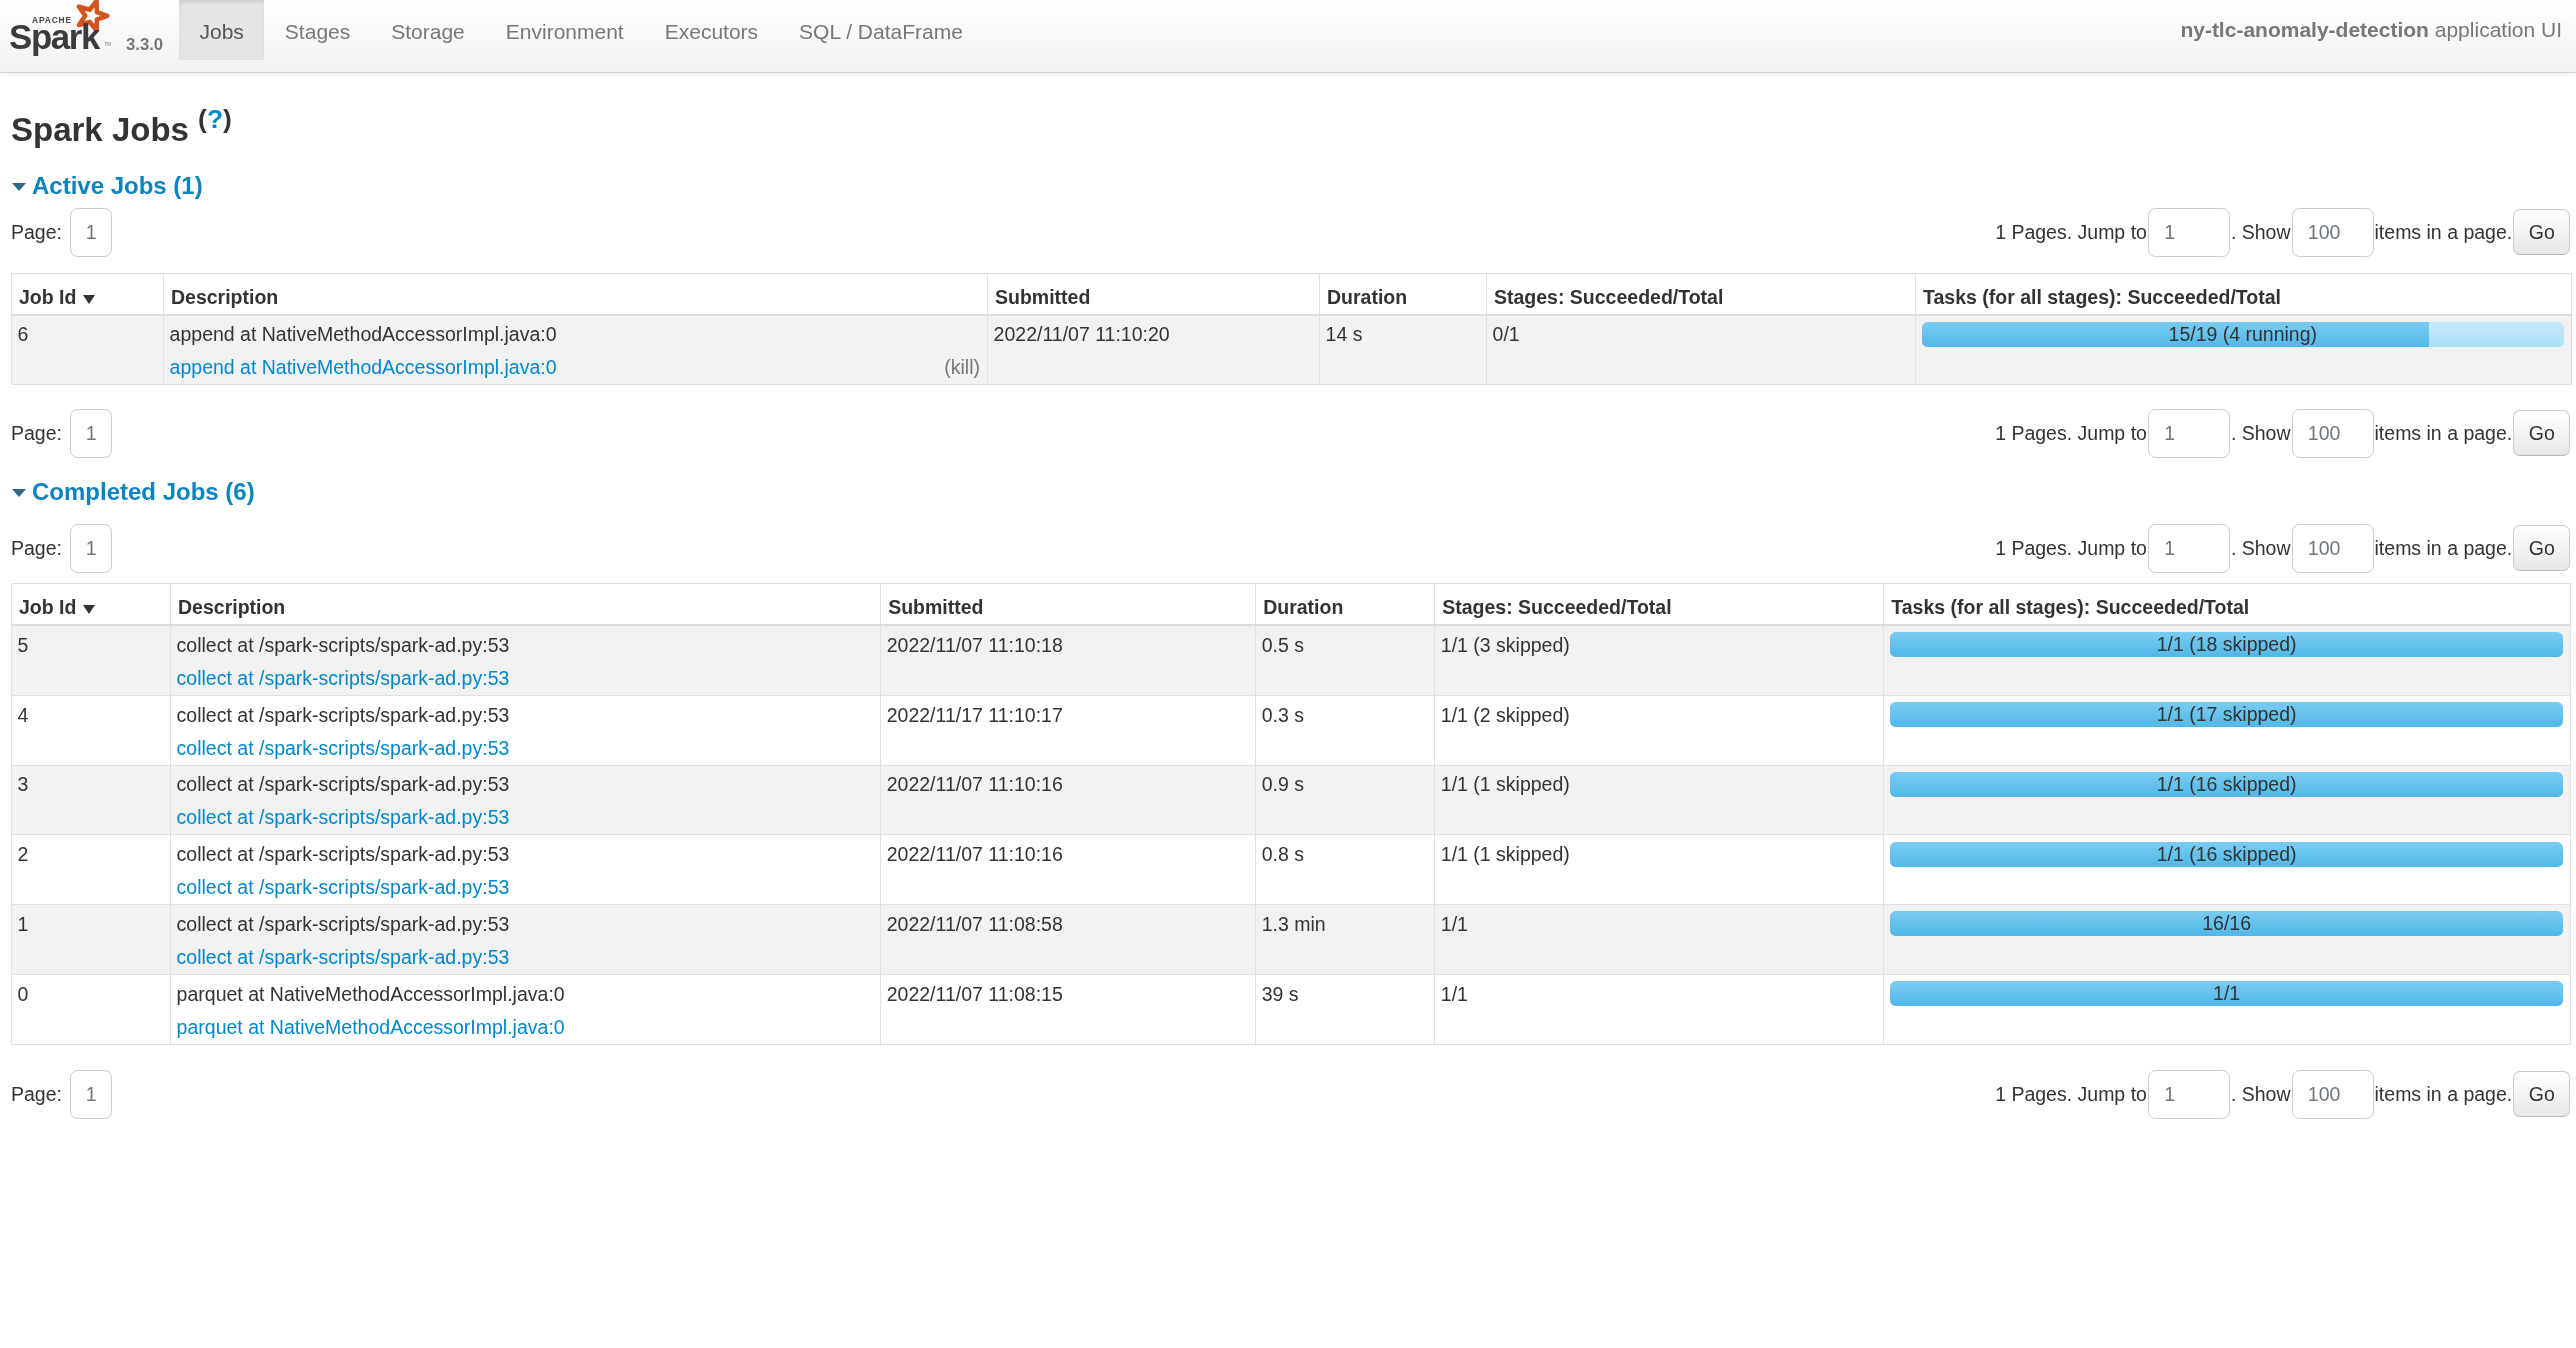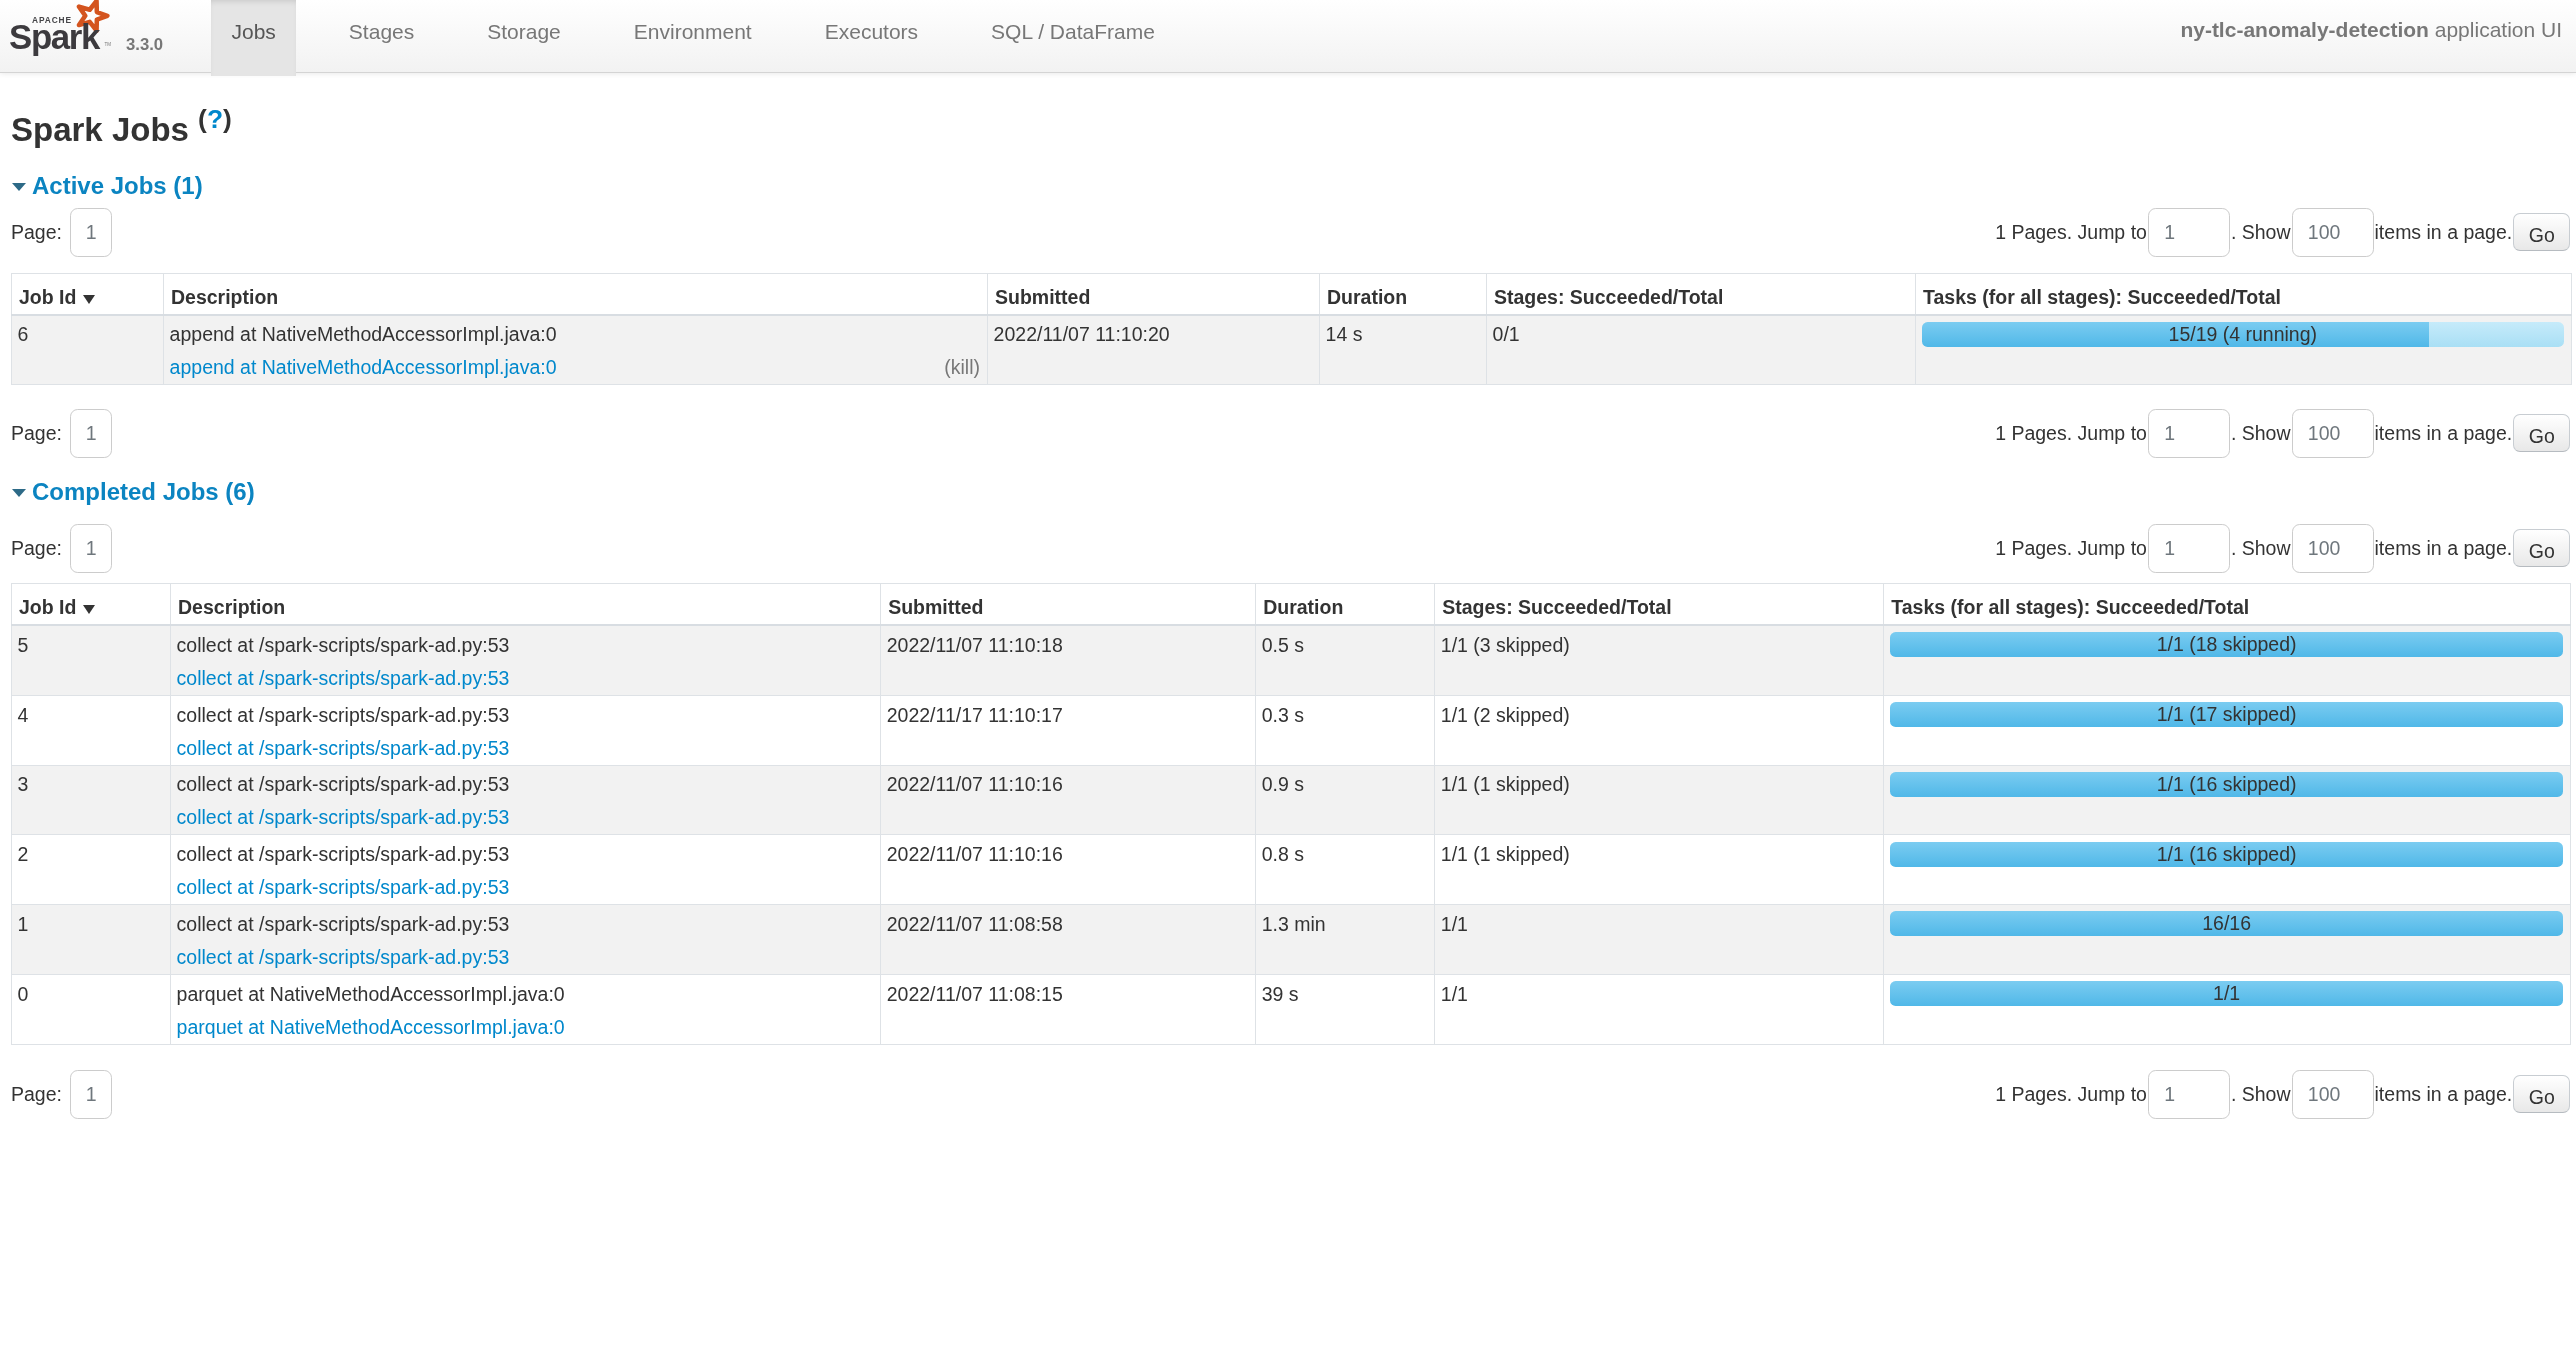--- a/index.html
+++ b/index.html
@@ -4,21 +4,21 @@
 <style>
 * { box-sizing: content-box; }
 html,body { margin:0; padding:0; background:#fff; }
 body { font-family:"Liberation Sans", sans-serif; font-size:19.5px; color:#333; width:2576px; overflow:hidden; }
 
 
 .navbar { position:relative; height:72px; background:linear-gradient(to bottom,#ffffff,#f2f2f2); border-bottom:1.4px solid #d4d4d4; box-shadow:0 1.4px 5.6px rgba(0,0,0,.10); }
 .logo { position:absolute; left:0px; top:0px; }
 .version { position:absolute; left:126px; top:37px; font-size:16.7px; font-weight:bold; color:#777; line-height:16.7px; }
 .nav { position:absolute; left:179px; top:0; display:flex; margin:0; padding:0; list-style:none; height:72px; }
-.nav a { display:block; height:76px; line-height:63px; padding:0 20.5px; color:#777; text-decoration:none; font-size:21px;margin-left:32px; }
+.nav a { display:block; height:60px; line-height:63px; padding:0 20.5px; color:#777; text-decoration:none; font-size:21px; }
 .nav a.active { background:#e5e5e5; color:#555; box-shadow:inset 0 4.2px 7px -4.2px rgba(0,0,0,.18); }
 .appname { position:absolute; right:14px; top:16.7px; line-height:26px; color:#777; font-size:21px; }
 .appname b { color:#777; }
 
 
 .container { padding:0 5.6px 0 11px; }
 h3.pagetitle { margin:37px 0 0; font-size:33px; line-height:40px; font-weight:bold; color:#333; }
 h3.pagetitle sup { font-size:26.4px; position:relative; top:-0.7px; margin-left:0px; line-height:0; }
 h3.pagetitle sup a { color:#0088cc; text-decoration:none; }
 ul.summary { list-style:none; margin:16.7px 0 0; padding:0; }
@@ -31,21 +31,21 @@
 h4.sec { font-size:24px; line-height:29px; font-weight:bold; margin:21px 0 0; }
 h4.sec a { color:#0b84c1; text-decoration:none; }
 h4.sec2 { margin-top:17.4px; }
 
 
 .pagerow { display:flex; align-items:center; height:53px; font-size:19.5px; position:relative; }
 .pagerow .left { display:flex; align-items:center; gap:8.3px; }
 .pagerow .right { position:absolute; right:0; top:0; height:53px; display:flex; align-items:center; gap:1px; }
 .pginput { height:49px; width:82px; border:1.4px solid #ccc; border-radius:7.7px; font-family:"Liberation Sans",sans-serif; font-size:19.5px; color:#6f777d; padding:0 0 0 15.3px; margin:0; background:#fff; box-sizing:border-box; }
 .pginput.small { width:42px; padding:0; text-align:center; }
-.gobtn { height:38px; padding:0 14.6px; border:1.4px solid #c8cdd2; border-bottom-color:#b6bbc0; border-radius:7px; background:linear-gradient(to bottom,#ffffff,#e8e8e8); font-family:"Liberation Sans",sans-serif; font-size:19.5px; color:#333; line-height:42px; box-sizing:border-box; }
+.gobtn { height:46px; padding:0 14.6px; border:1.4px solid #c8cdd2; border-bottom-color:#b6bbc0; border-radius:7px; background:linear-gradient(to bottom,#ffffff,#e8e8e8); font-family:"Liberation Sans",sans-serif; font-size:19.5px; color:#333; line-height:42px; box-sizing:border-box; }
 
 
 table.jobs { border-collapse:collapse; width:100%; table-layout:fixed; }
 table.jobs th, table.jobs td { border:1.4px solid #dee2e6; }
 table.jobs th { text-align:left; font-size:19.5px; line-height:29px; padding:9px 7px 2px; border-bottom:2.8px solid #d8dde2; font-weight:bold; }
 table.jobs td { padding:2.8px 7px 0 5.6px; line-height:33px; vertical-align:top; font-size:19.5px; }
 table.jobs tr.odd td { background:#f2f2f2; }
 table.jobs a { color:#0088cc; text-decoration:none; }
 .sortarrow { display:inline-block; width:0; height:0; border-left:6px solid transparent; border-right:6px solid transparent; border-top:9px solid #333; margin-left:1.4px; }
 .killlink { float:right; color:#777; }

